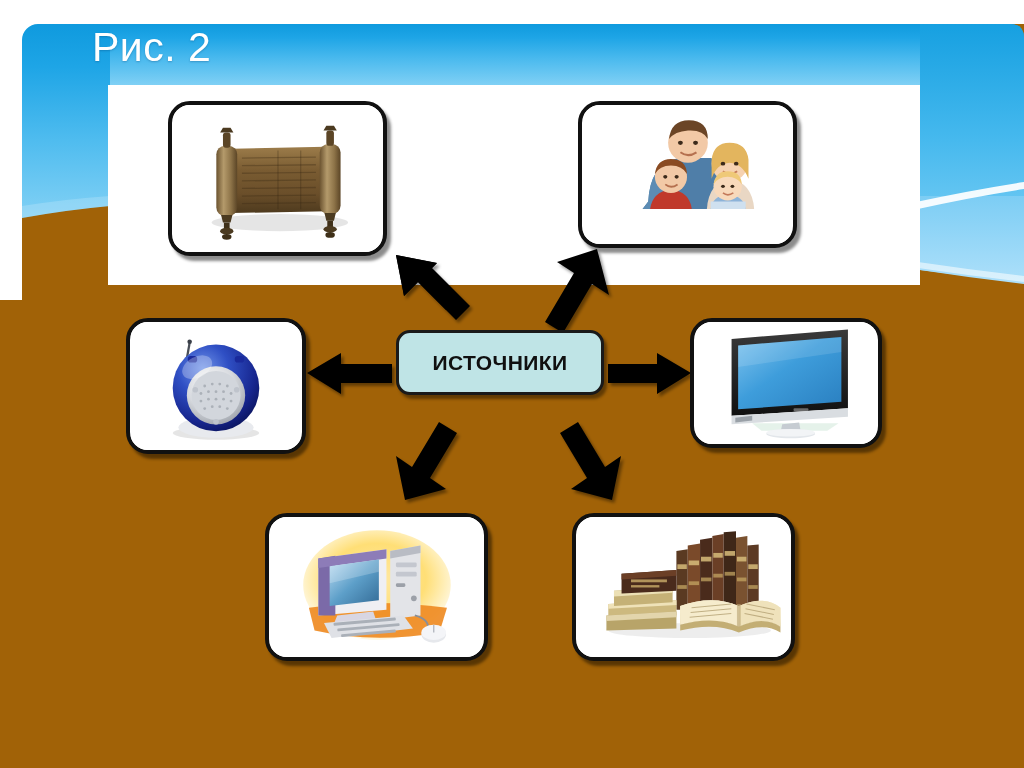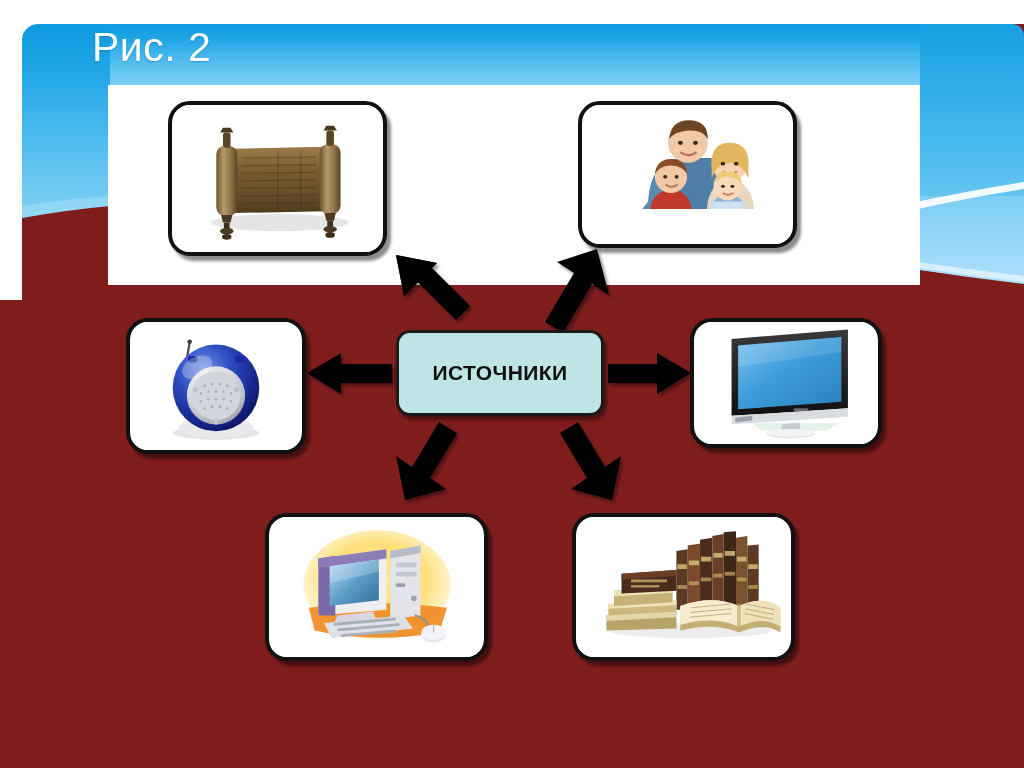--- a/index.html
+++ b/index.html
@@ -13,21 +13,21 @@
     overflow: hidden;
     font-family: "Liberation Sans", sans-serif;
     position: relative;
   }
 
   #slide {
     position: absolute;
     left: 0; top: 0;
     width: 1024px;
     height: 768px;
-    background: #7f1d1d;
+    background: #a16207;
     overflow: hidden;
   }
 
   
   .deco-layer {
     position: absolute;
     left: 0; top: 0;
     width: 1024px;
     height: 768px;
     pointer-events: none;
@@ -81,21 +81,21 @@
     width: 100%;
     height: 100%;
   }
 
   
   #hub {
     position: absolute;
     left: 396px;
     top: 330px;
     width: 208px;
-    height: 86px;
+    height: 65px;
     box-sizing: border-box;
     background: #bfe4e6;
     border: 3px solid #1a1a1a;
     border-radius: 14px;
     box-shadow: 3px 4px 3px rgba(0,0,0,0.40);
     display: flex;
     flex-direction: column;
     align-items: center;
     justify-content: center;
     text-align: center;

